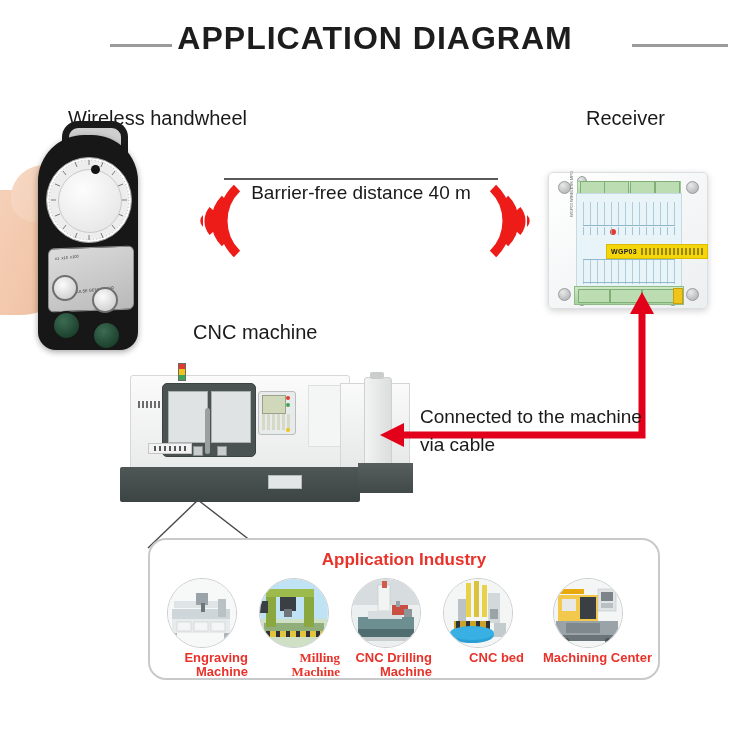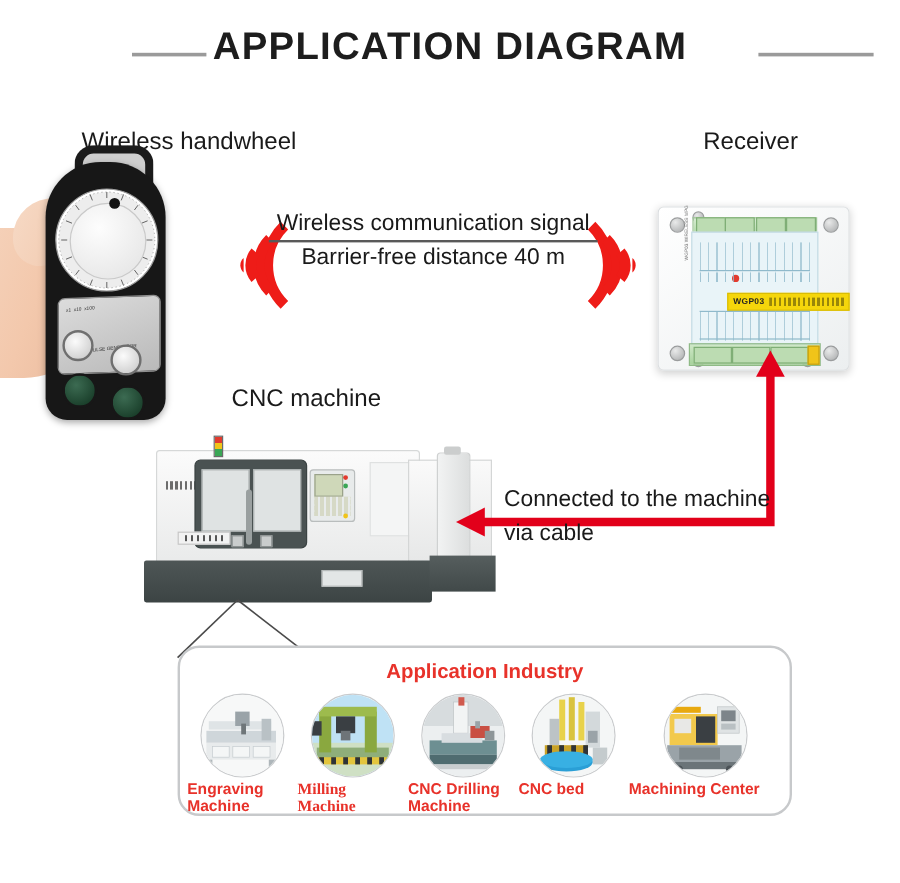--- a/index.html
+++ b/index.html
@@ -220,21 +220,21 @@
   
   .appbox{
     position:absolute;left:148px;top:538px;width:508px;height:138px;
     border:2px solid #c7c9cb;border-radius:18px;background:#fff;
   }
   .appbox-title{
     position:absolute;left:0;top:10px;width:508px;text-align:center;
     font-size:17px;font-weight:bold;color:#e8322a;
   }
   .circles{position:absolute;left:0;top:38px;width:508px;height:96px;}
-  .ind{position:absolute;width:92px;text-align:left;}
+  .ind{position:absolute;width:92px;text-align:right;}
   .ind-circle{
     width:68px;height:68px;border-radius:50%;margin:0 auto;
     border:1px solid #c9cbcd;overflow:hidden;position:relative;background:#fff;
   }
   .ind-label{
     margin-top:3px;font-size:13px;font-weight:bold;color:#e8322a;line-height:1.05;
   }
 
   
   .m-fill{position:absolute;left:0;top:0;width:100%;height:100%;}
@@ -320,21 +320,20 @@
       <g fill="none" stroke="#ee1c18" stroke-width="9" stroke-linecap="butt">
         <path d="M6 6 A 46 46 0 0 1 6 72"></path>
         <path d="M18 17 A 31 31 0 0 1 18 61"></path>
         <path d="M30 28 A 17 17 0 0 1 30 50"></path>
       </g>
       <path d="M40 33 A 8 8 0 0 1 40 45 L40 33 Z" fill="#ee1c18"></path>
     </svg>
   </div>
 
   <div class="sig-text">
-    <div class="sig-line1">Wireless communication signal</div>
     <div class="sig-divider"></div>
     <div class="sig-line2">Barrier-free distance 40 m</div>
   </div>
 
   <div class="rcv">
     <div class="rcv-screw" style="left:9px;top:8px;"></div>
     <div class="rcv-screw" style="left:137px;top:8px;"></div>
     <div class="rcv-screw" style="left:9px;top:115px;"></div>
     <div class="rcv-screw" style="left:137px;top:115px;"></div>
     <div class="rcv-screw" style="left:28px;top:3px;width:8px;height:8px;"></div>

